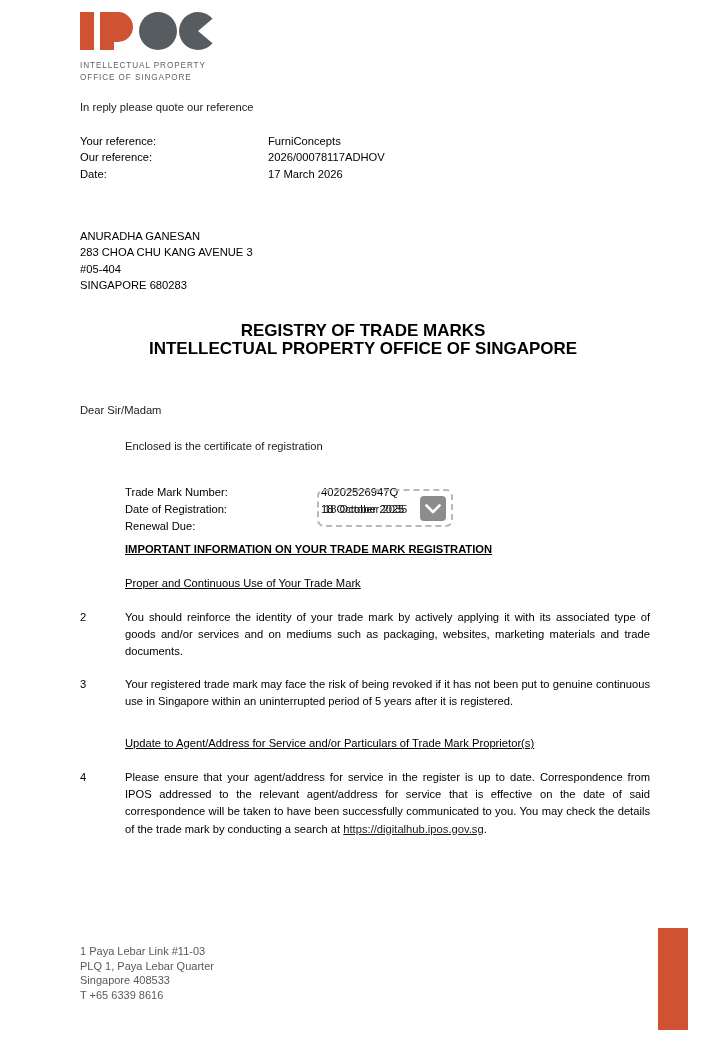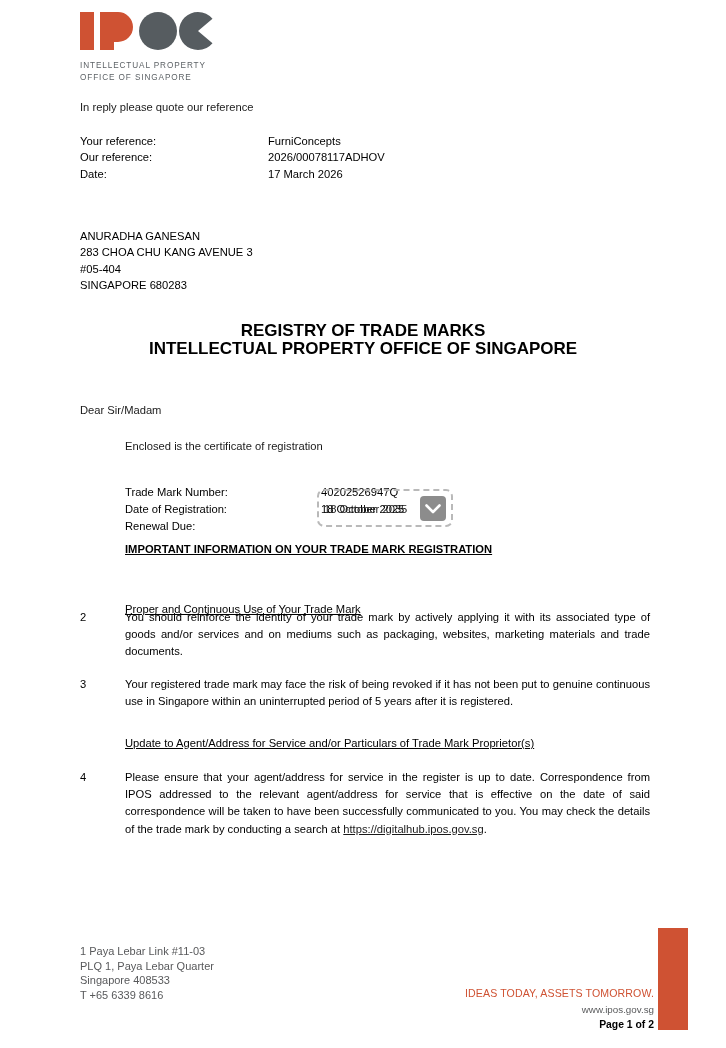--- a/index.html
+++ b/index.html
@@ -146,21 +146,21 @@
   .sec-heading {
     position: absolute;
     left: 125px;
     font-size: 11.2px;
     line-height: 16.4px;
     text-decoration: underline;
     white-space: pre;
   }
   .sec-heading.bold { font-weight: bold; }
   .sh-important { top: 541px; }
-  .sh-proper    { top: 601px; }
+  .sh-proper    { top: 575px; }
   .sh-update    { top: 735px; }
 
   .para {
     position: absolute;
     left: 80px;
     width: 570px;
     font-size: 11.2px;
     line-height: 17.2px;
   }
   .para .num {
@@ -328,21 +328,16 @@
     <div class="body"><span>Please ensure that your agent/address for service in the register is up to date. Correspondence from IPOS addressed to the relevant agent/address for service that is effective on the date of said correspondence will be taken to have been successfully communicated to you. You may check the details of the trade mark by conducting a search at </span><span class="link">https://digitalhub.ipos.gov.sg</span><span>.</span></div>
   </div>
 
   <div class="footer-address">
     <div>1 Paya Lebar Link #11-03</div>
     <div>PLQ 1, Paya Lebar Quarter</div>
     <div>Singapore 408533</div>
     <div>T +65 6339 8616</div>
   </div>
 
-  <div class="footer-right">
-    <div class="tagline">IDEAS TODAY, ASSETS TOMORROW.</div>
-    <div class="website">www.ipos.gov.sg</div>
-    <div class="pagenum">Page 1 of 2</div>
-  </div>
 
   <div class="orange-bar"></div>
 
 </div>
 
 </body></html>

